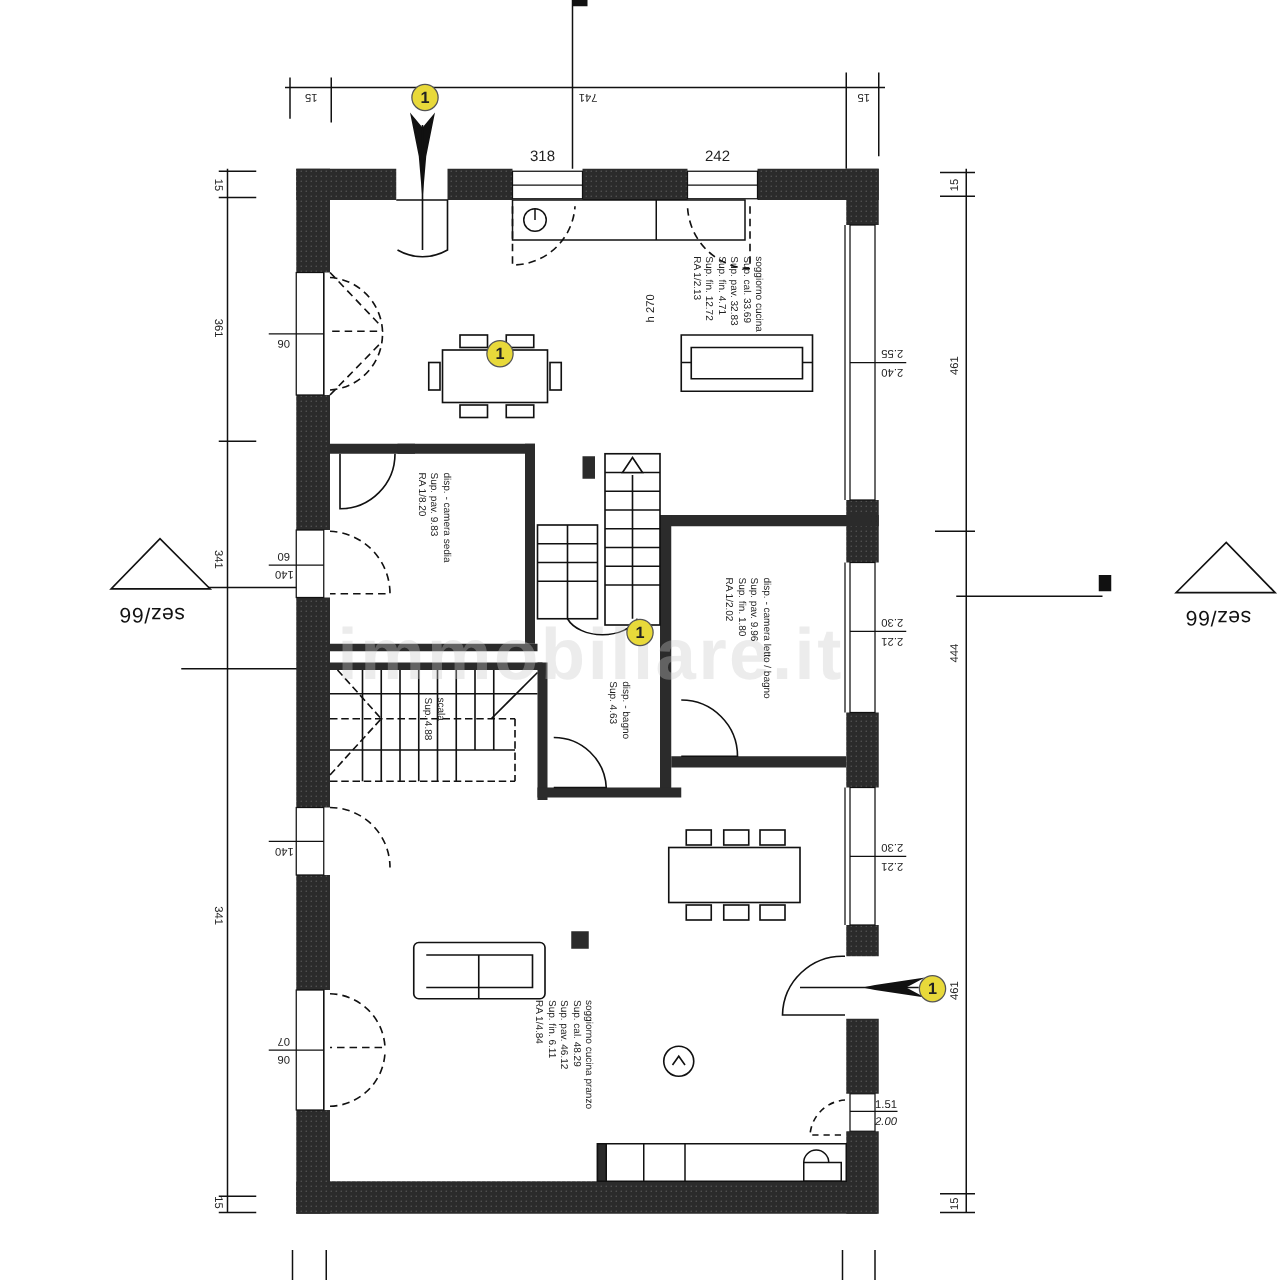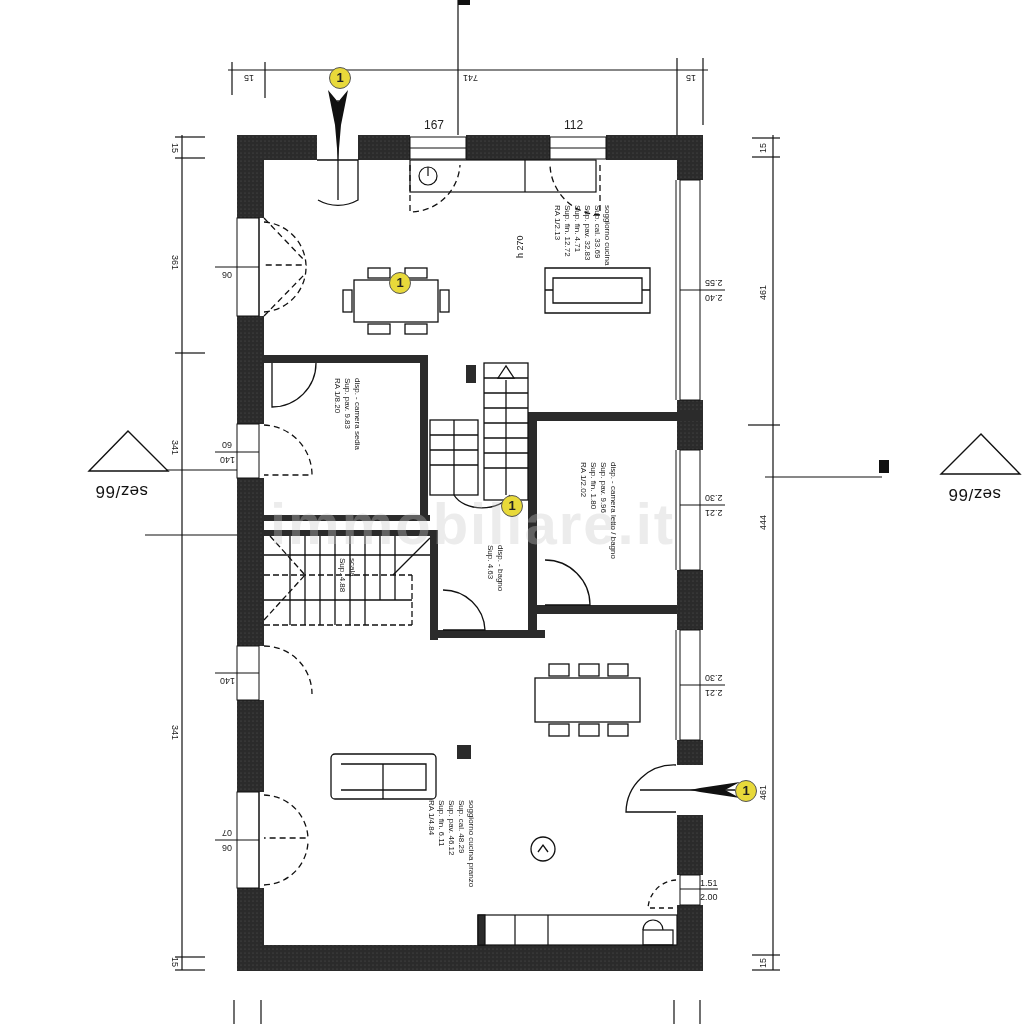--- a/index.html
+++ b/index.html
@@ -248,22 +248,22 @@
 <div class="sec-label" style="left:948px;top:484px;">sez/66</div>
 
 <div class="marker" style="left:329px;top:67px;">1</div>
 <div class="marker" style="left:389px;top:272px;">1</div>
 <div class="marker" style="left:501px;top:495px;">1</div>
 <div class="marker" style="left:735px;top:780px;">1</div>
 
 <div class="lbl flip" style="left:244px;top:73px;">15</div>
 <div class="lbl flip" style="left:463px;top:73px;">741</div>
 <div class="lbl flip" style="left:686px;top:73px;">15</div>
-<div class="lbl" style="left:424px;top:118px;font-size:12px;">167</div>
-<div class="lbl" style="left:564px;top:118px;font-size:12px;">112</div>
+<div class="lbl" style="left:424px;top:118px;font-size:12px;">318</div>
+<div class="lbl" style="left:564px;top:118px;font-size:12px;">242</div>
 
 <div class="lbl rot90" style="left:180px;top:143px;">15</div>
 <div class="lbl rot90" style="left:180px;top:255px;">361</div>
 <div class="lbl rot90" style="left:180px;top:440px;">341</div>
 <div class="lbl rot90" style="left:180px;top:725px;">341</div>
 <div class="lbl rot90" style="left:180px;top:957px;">15</div>
 <div class="lbl flip" style="left:222px;top:270px;">06</div>
 <div class="lbl flip" style="left:222px;top:440px;">60</div>
 <div class="lbl flip" style="left:220px;top:455px;">140</div>
 <div class="lbl flip" style="left:220px;top:676px;">140</div>
@@ -275,21 +275,21 @@
 <div class="lbl rotm90" style="left:758px;top:530px;">444</div>
 <div class="lbl rotm90" style="left:758px;top:800px;">461</div>
 <div class="lbl rotm90" style="left:758px;top:968px;">15</div>
 <div class="lbl flip" style="left:705px;top:278px;">2.55</div>
 <div class="lbl flip" style="left:705px;top:293px;">2.40</div>
 <div class="lbl flip" style="left:705px;top:493px;">2.30</div>
 <div class="lbl flip" style="left:705px;top:508px;">2.21</div>
 <div class="lbl flip" style="left:705px;top:673px;">2.30</div>
 <div class="lbl flip" style="left:705px;top:688px;">2.21</div>
 <div class="lbl" style="left:700px;top:878px;">1.51</div>
-<div class="lbl" style="left:700px;top:892px;">2.00</div>
+<div class="lbl" style="left:700px;top:892px;font-style:italic;">2.00</div>
 
 <div class="lbl rotm90" style="left:515px;top:258px;">h 270</div>
 <div class="roomtext" style="left:612px;top:205px;transform:rotate(90deg);">soggiorno cucina
 Sup. cal. 33.69
 Sup. pav. 32.83
 Sup. fin. 4.71
 Sup. fin. 12.72
 RA 1/2.13</div>
 <div class="roomtext" style="left:362px;top:378px;transform:rotate(90deg);">disp. - camera sedia
 Sup. pav. 9.83

